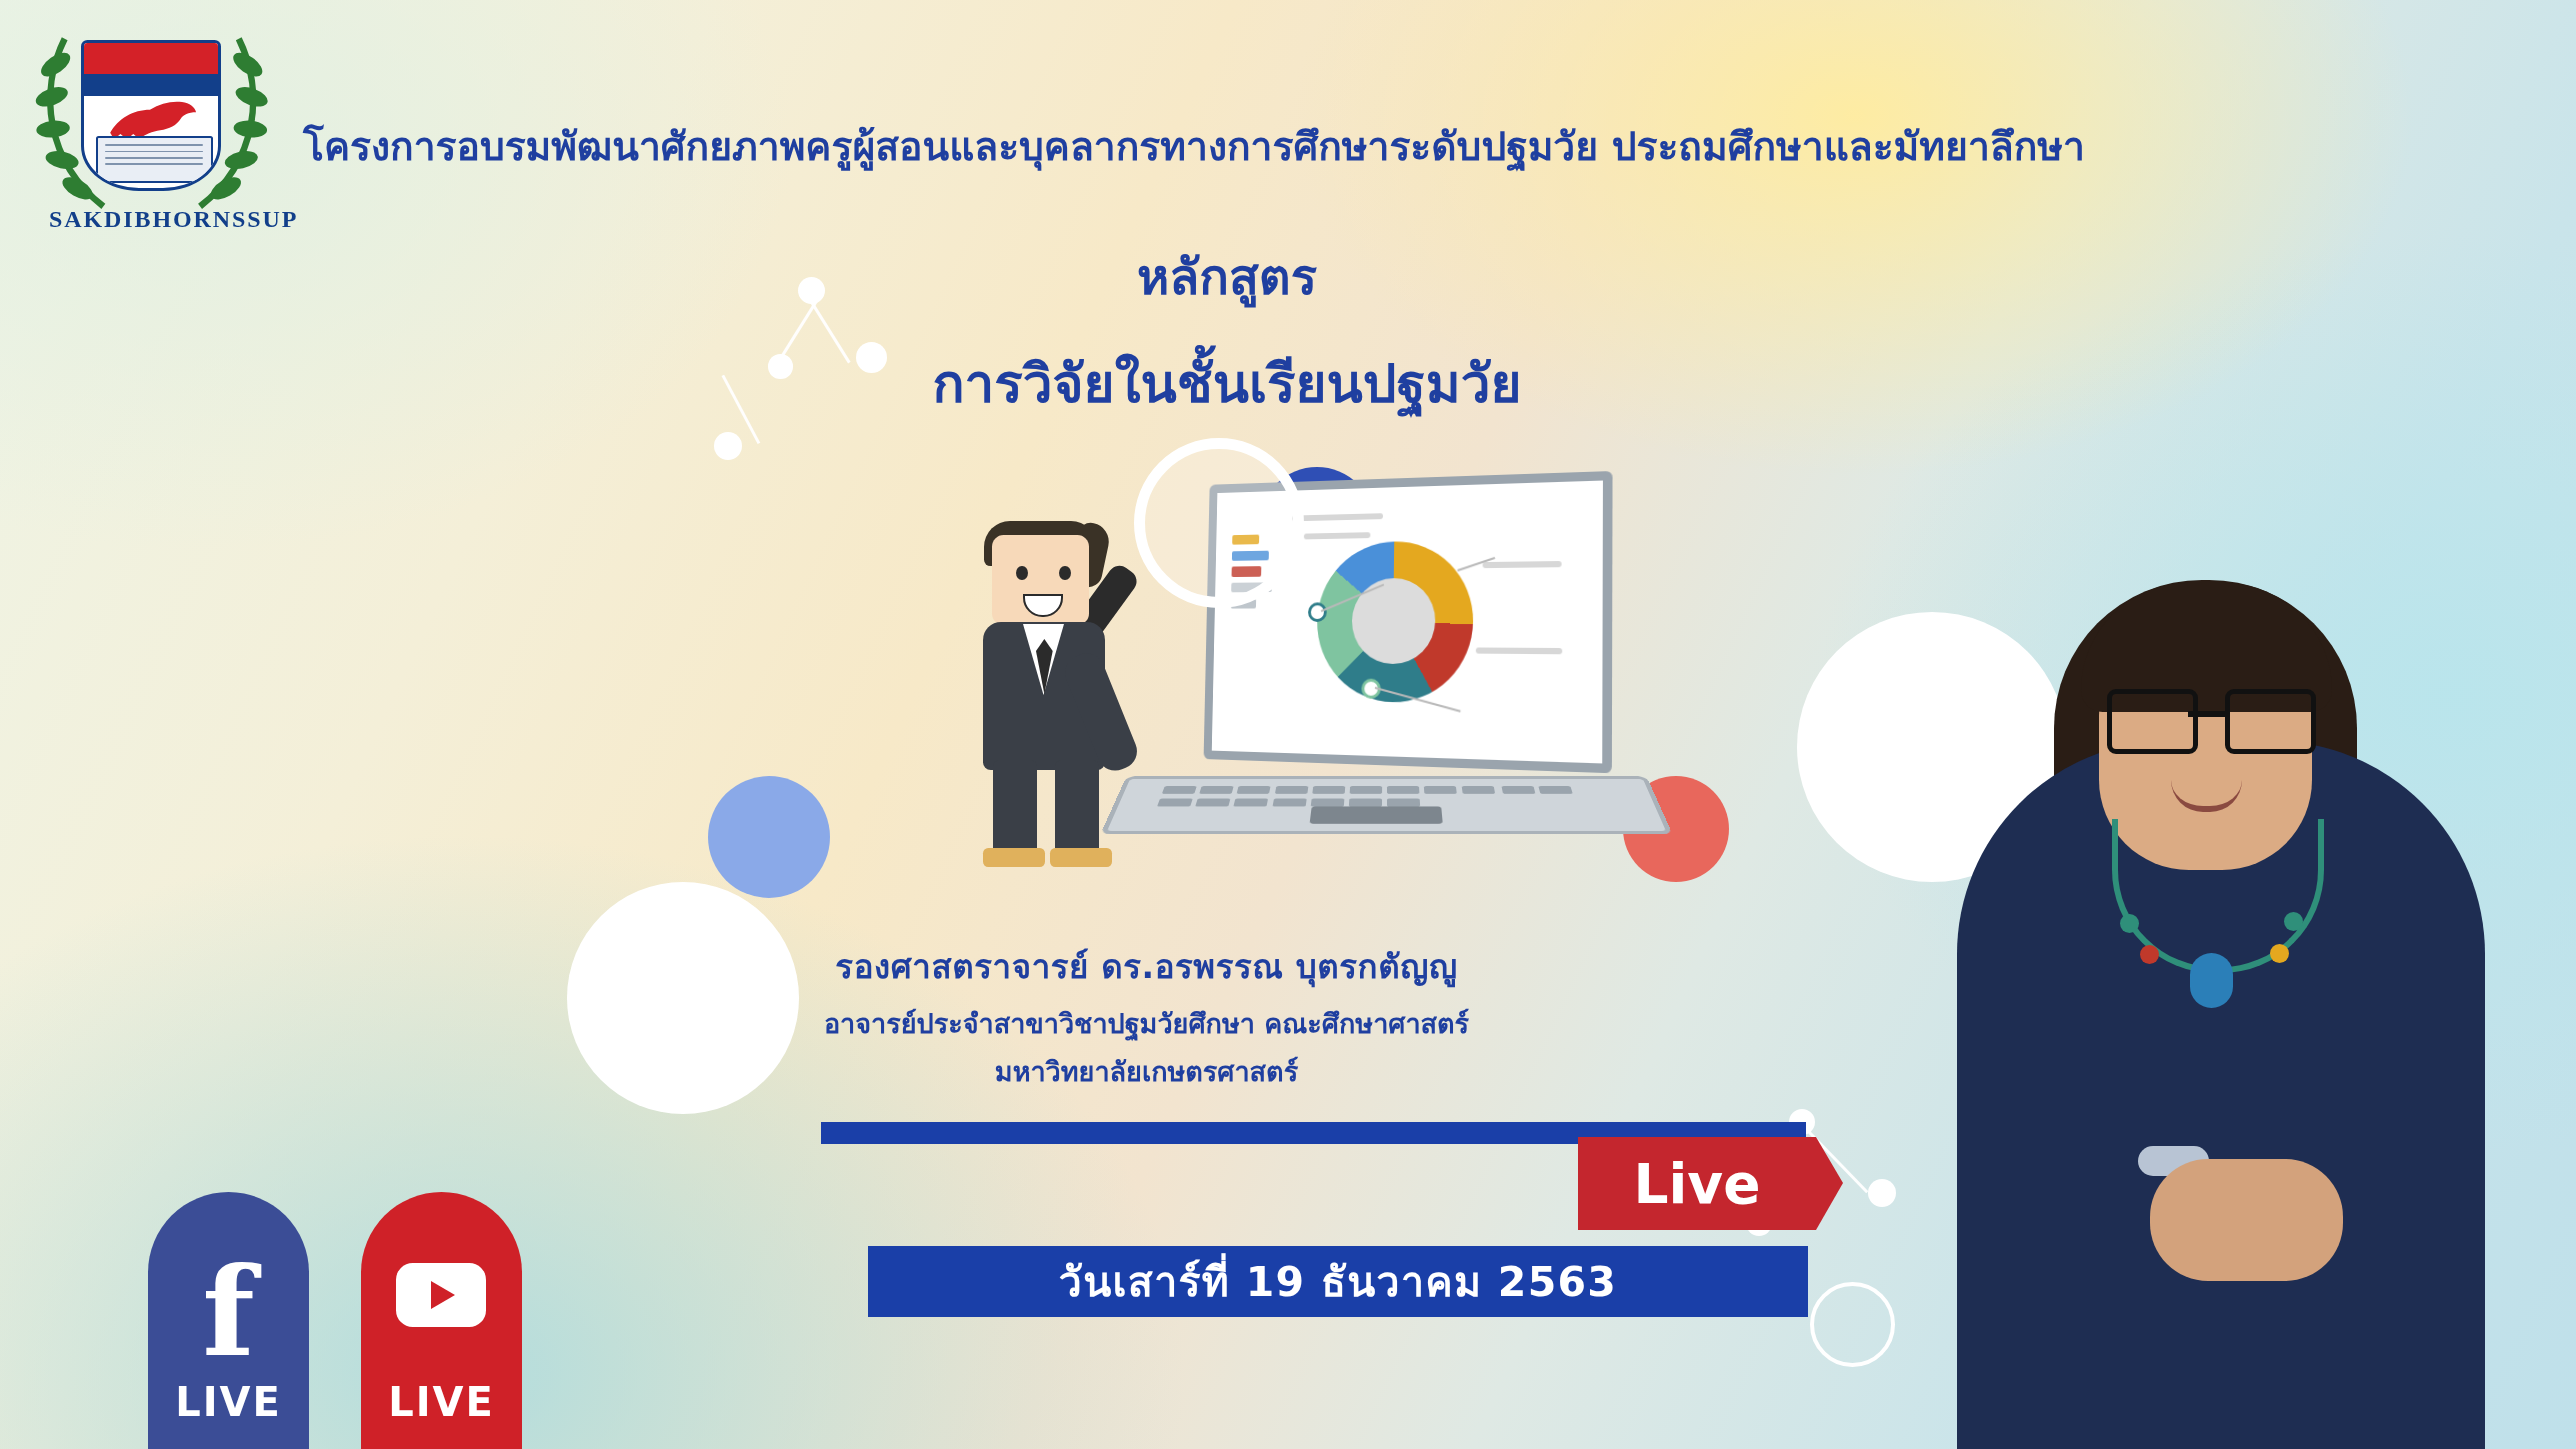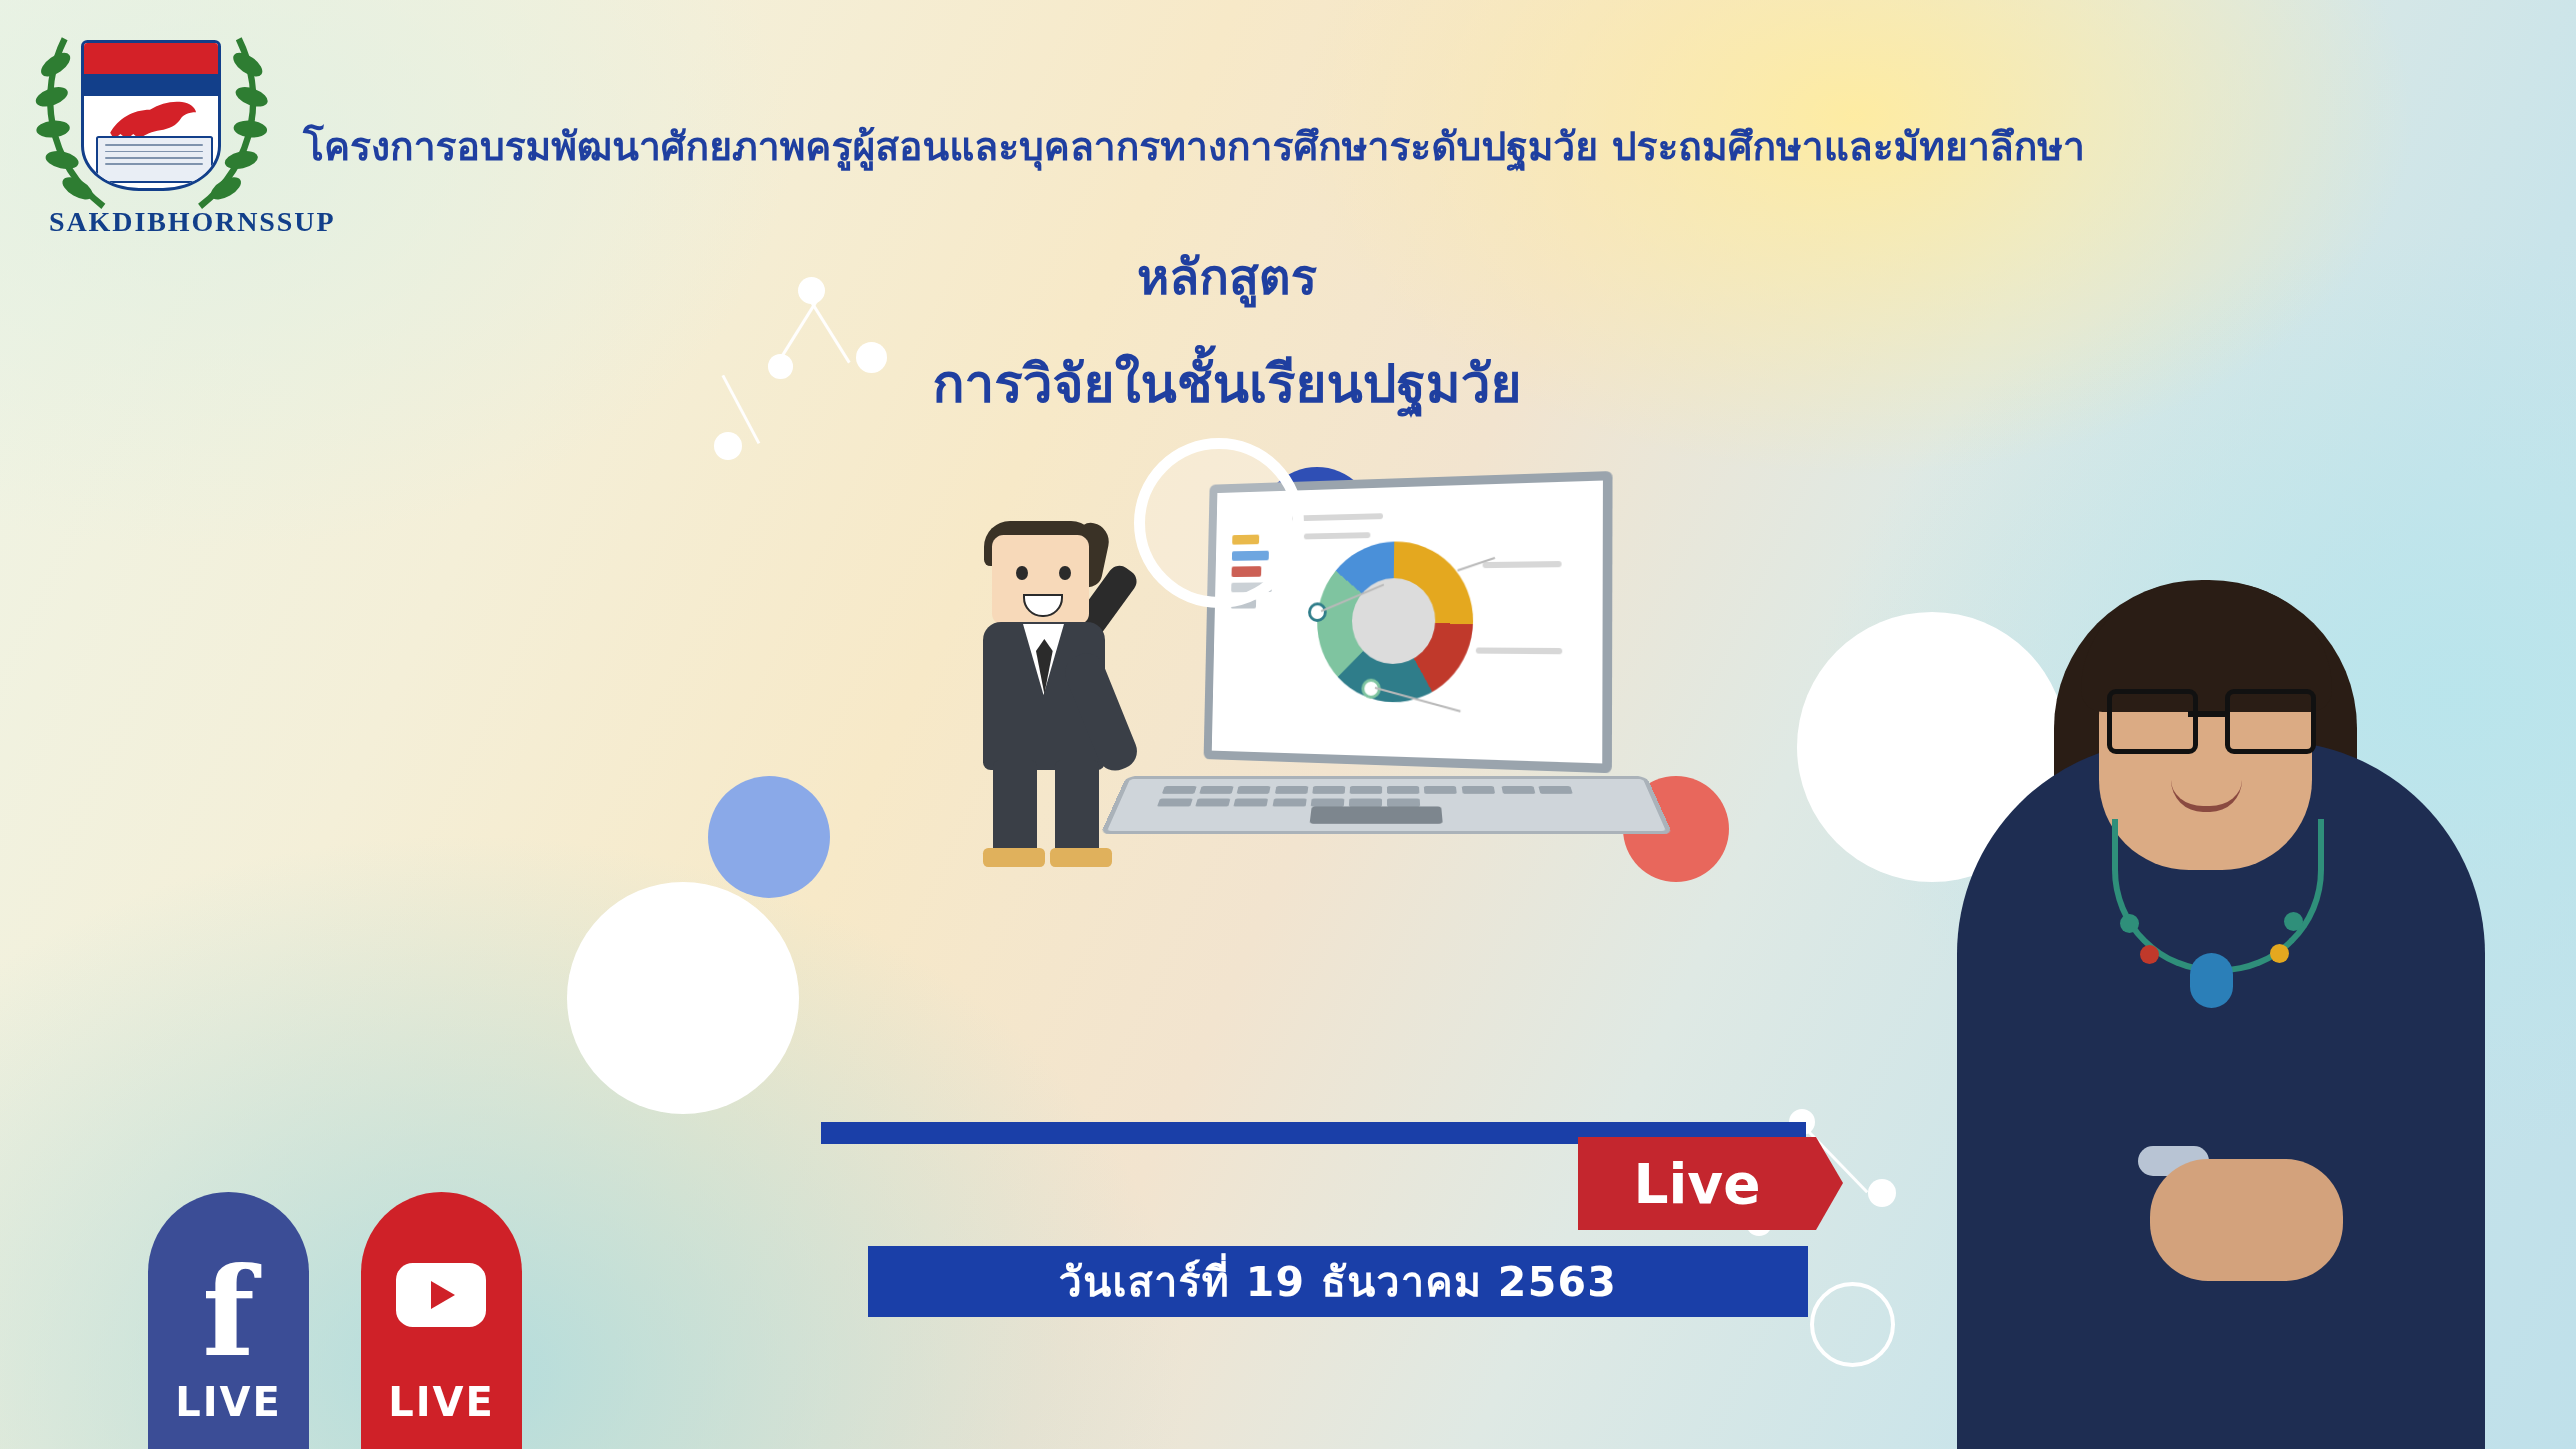--- a/index.html
+++ b/index.html
@@ -70,21 +70,21 @@
   }
   .crest-book .lines { position:absolute; left: 7.7px; top: 6.4px; right: 7.7px; }
   .crest-book .lines i { display:block; height: 1.9px; background: #7f93ad; margin-bottom: 4.5px; border-radius:1.3px;}
   .crest-name {
     position: absolute;
     left: 23px; top: 193px;
     width: 200px;
     text-align: center;
     font-family: "Liberation Serif", serif;
     font-weight: bold;
-    font-size: 28px;
+    font-size: 24px;
     letter-spacing: 1.9px;
     color: #123f8a;
     white-space: nowrap;
   }
 
   
   .header-title {
     position: absolute;
     left: 303px; top: 115px;
     width: 2222px;
@@ -450,20 +450,25 @@
       <div class="p-shirt"></div>
       <div class="p-tie"></div>
       <div class="p-arm"></div>
       <div class="p-leg" style="left:72px;"></div>
       <div class="p-leg" style="left:134px;"></div>
       <div class="p-shoe" style="left:62px;"></div>
       <div class="p-shoe" style="left:129px;"></div>
     </div>
   </div>
 
+  <div class="speaker">
+    <div class="l1">รองศาสตราจารย์ ดร.อรพรรณ บุตรกตัญญู</div>
+    <div class="l2">อาจารย์ประจำสาขาวิชาปฐมวัยศึกษา คณะศึกษาศาสตร์</div>
+    <div class="l3">มหาวิทยาลัยเกษตรศาสตร์</div>
+  </div>
 
   <div class="bar-top-accent"></div>
   <div class="live-badge">Live</div>
   <div class="date-bar">วันเสาร์ที่ 19 ธันวาคม 2563</div>
 
   <div class="social" style="left:148px;">
     <div class="social-card fb-card">
       <div class="fb-glyph">f</div>
       <div class="social-label">LIVE</div>
     </div>

